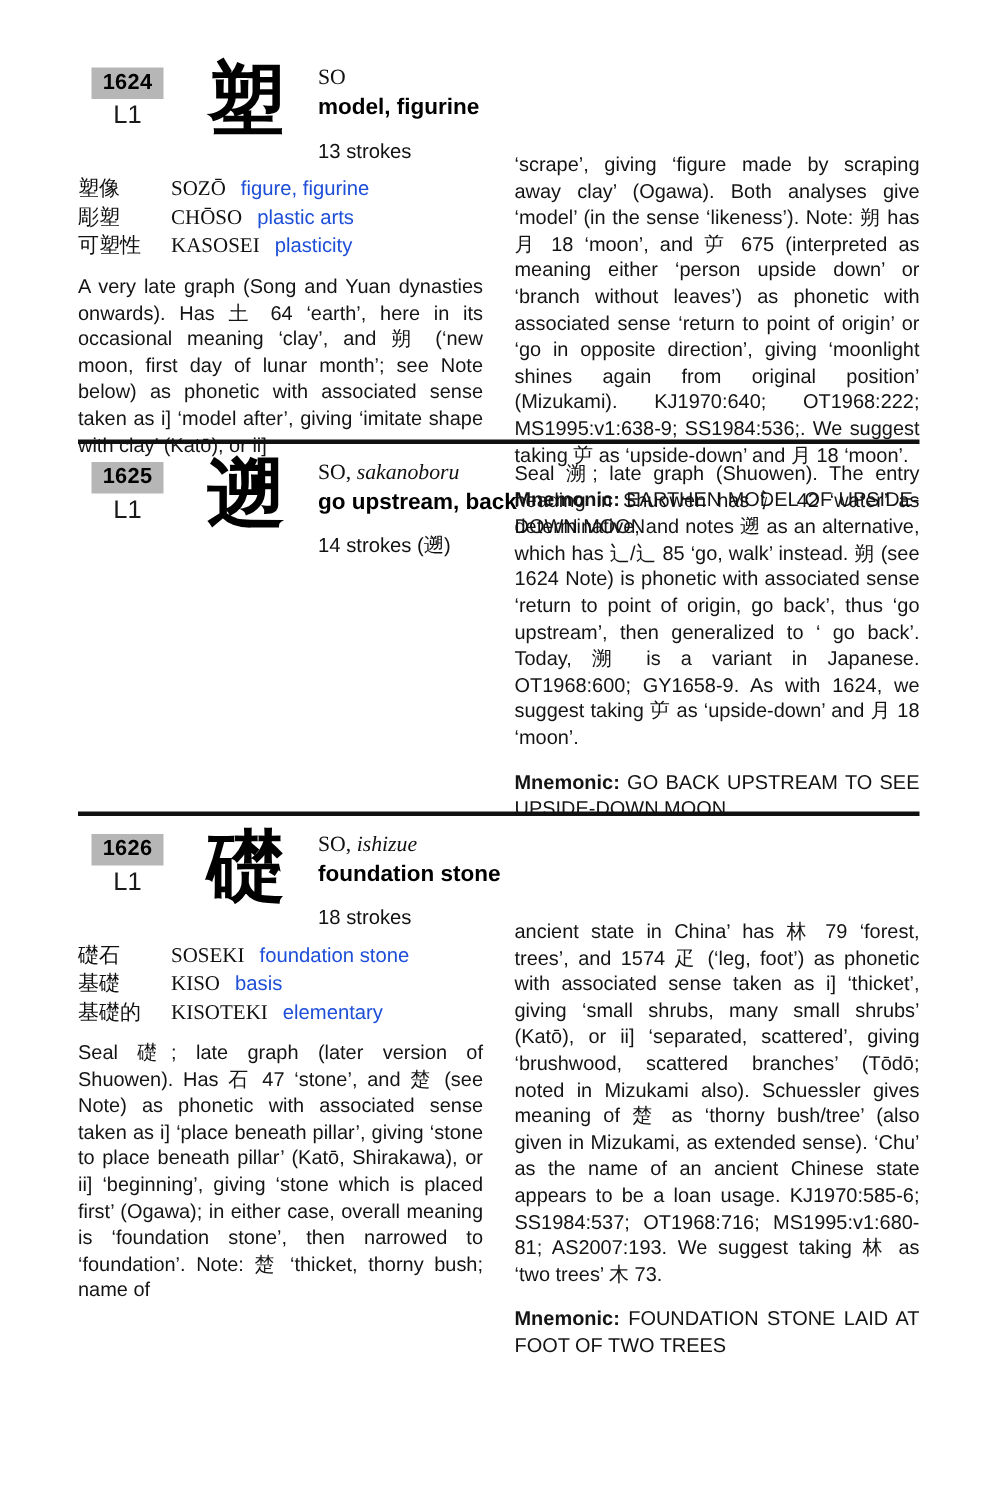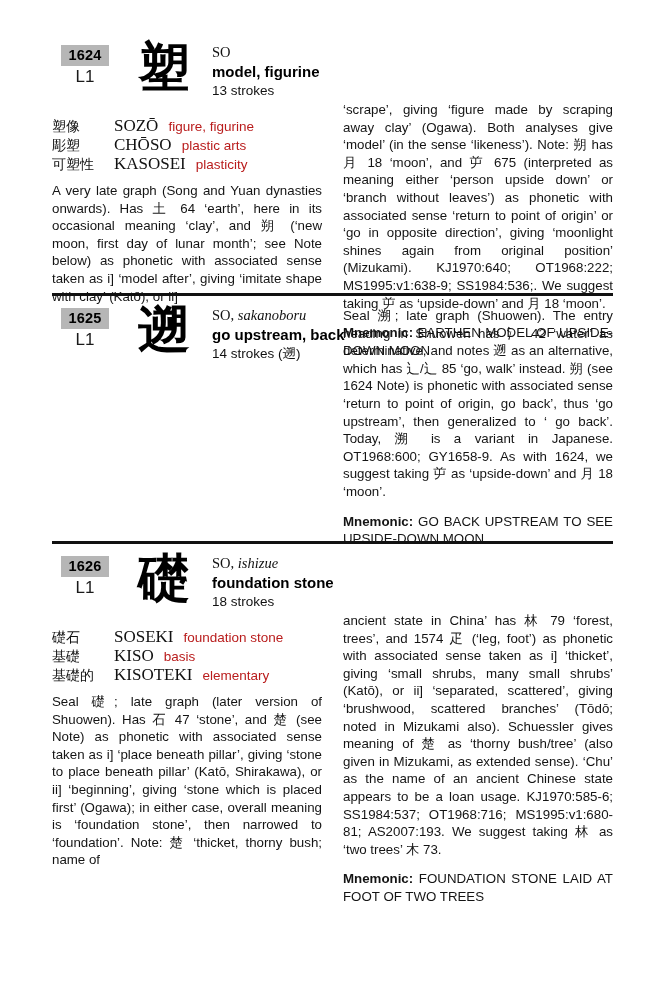--- a/index.html
+++ b/index.html
@@ -94,21 +94,21 @@
   .meaning {
     font-weight: bold;
     font-size: 15px;
     line-height: 19px;
     margin-top: 1px;
     color: #000000;
   }
   .strokes {
     font-size: 13.5px;
     line-height: 18px;
-    margin-top: 1px;
+    margin-top: 11px;
     color: #111111;
   }
 
   
   .compounds {
     margin-top: 4px;
     margin-left: 0px;
   }
   .cmp-row {
     display: flex;
@@ -118,28 +118,28 @@
   }
   .cmp-jp {
     width: 62px;
     flex: 0 0 62px;
     font-family: "DejaVu Sans", sans-serif;
     font-size: 14px;
     color: #111111;
   }
   .cmp-romaji {
     font-family: "Liberation Serif", serif;
-    font-size: 17px;
+    font-size: 14px;
     color: #111111;
     white-space: nowrap;
     padding-right: 10px;
   }
   .cmp-gloss {
     font-size: 13.5px;
-    color: #b91c1c;
+    color: #1d4ed8;
     white-space: nowrap;
   }
 
   
   .cols {
     display: flex;
     margin-top: 9px;
   }
   .col {
     width: 270px;

